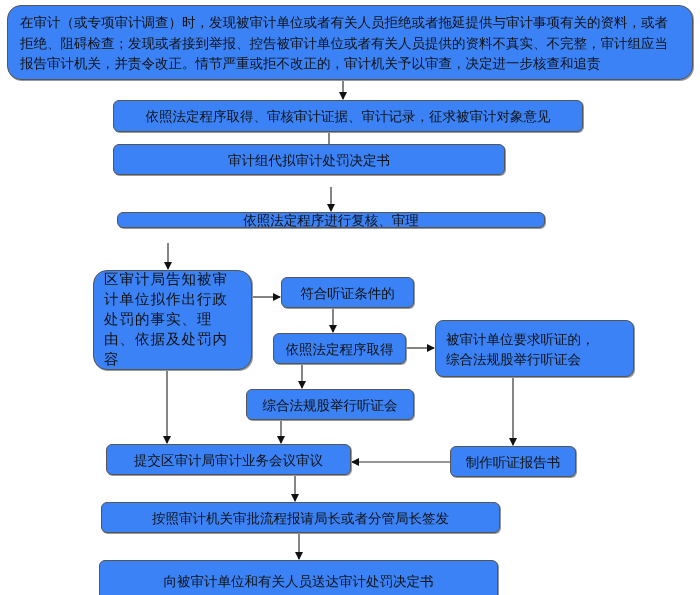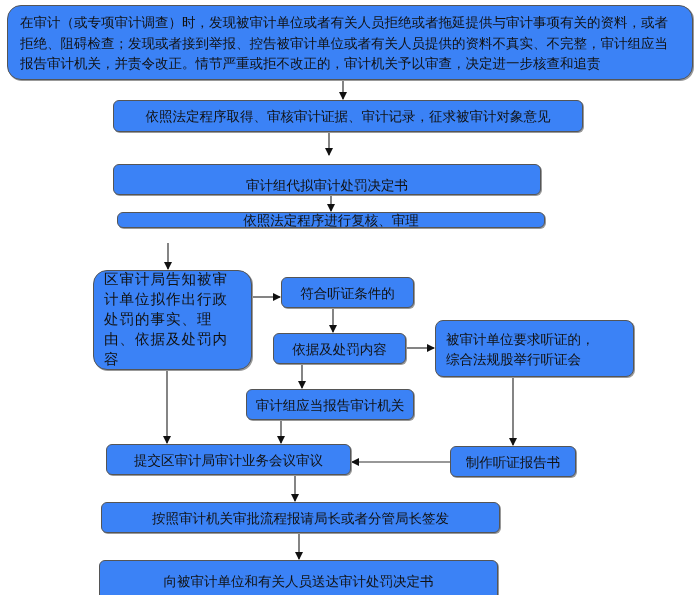--- a/index.html
+++ b/index.html
@@ -46,46 +46,46 @@
 </svg>
 
 <div class="box big left-text" id="b-top">
   <span>在审计（或专项审计调查）时，发现被审计单位或者有关人员拒绝或者拖延提供与审计事项有关的资料，或者拒绝、阻碍检查；发现或者接到举报、控告被审计单位或者有关人员提供的资料不真实、不完整，审计组应当报告审计机关，并责令改正。情节严重或拒不改正的，审计机关予以审查，决定进一步核查和追责</span>
 </div>
 
 <div class="box" style="left:113px;top:100px;width:470px;height:32px;">
   <span>依照法定程序取得、审核审计证据、审计记录，征求被审计对象意见</span>
 </div>
 
-<div class="box" style="left:113px;top:164px;width:428px;height:31px;align-items:flex-end;">
+<div class="box" style="left:113px;top:144px;width:392px;height:31px;">
   <span>审计组代拟审计处罚决定书</span>
 </div>
 
 <div class="box" style="left:117px;top:212px;width:428px;height:16px;">
   <span>依照法定程序进行复核、审理</span>
 </div>
 
 <div class="box big left-text" id="b-lefttall" style="left:93px;top:270px;width:159px;height:100px;">
   <span>区审计局告知被审计单位拟作出行政处罚的事实、理由、依据及处罚内容</span>
 </div>
 
 <div class="box" style="left:281px;top:277px;width:133px;height:31px;">
   <span>符合听证条件的</span>
 </div>
 
 <div class="box" style="left:273px;top:333px;width:133px;height:31px;">
-  <span>依据及处罚内容</span>
+  <span>依照法定程序取得</span>
 </div>
 
 <div class="box left-text" style="left:435px;top:320px;width:199px;height:57px;border-radius:8px;">
   <span style="display:block;width:150px;line-height:20px;">被审计单位要求听证的，综合法规股举行听证会</span>
 </div>
 
 <div class="box" style="left:246px;top:389px;width:168px;height:31px;">
-  <span>审计组应当报告审计机关</span>
+  <span>综合法规股举行听证会</span>
 </div>
 
 <div class="box" style="left:106px;top:444px;width:245px;height:31px;">
   <span>提交区审计局审计业务会议审议</span>
 </div>
 
 <div class="box" style="left:450px;top:446px;width:126px;height:31px;">
   <span>制作听证报告书</span>
 </div>
 

